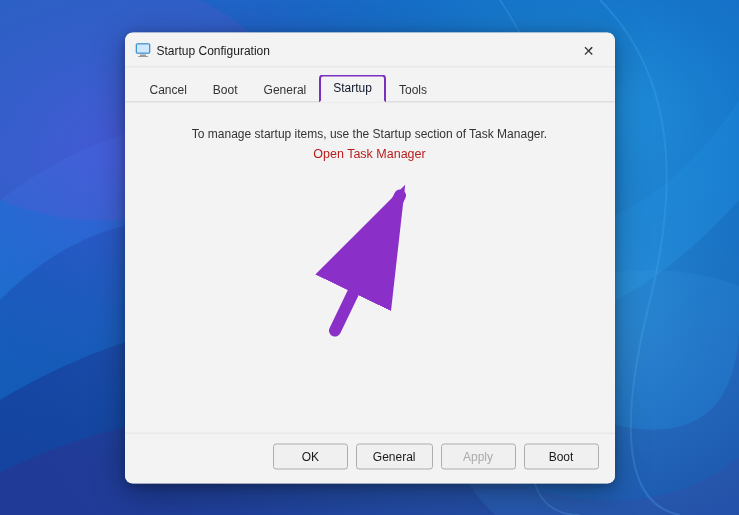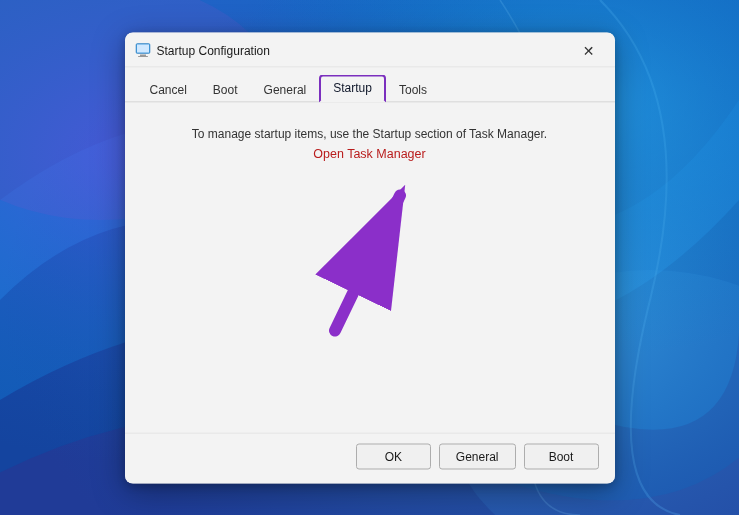--- a/index.html
+++ b/index.html
@@ -274,16 +274,17 @@
         </defs>
 
         <line x1="45" y1="160" x2="110" y2="25" stroke="#8b2fc9" stroke-width="12" stroke-linecap="round" marker-end="url(#arrowhead)"></line>
       </svg>
     </div>
   </div>
 
   <div class="footer">
     <button class="btn">OK</button>
     <button class="btn">General</button>
+    <button class="btn btn-apply" disabled="">Apply</button>
     <button class="btn">Boot</button>
   </div>
 
 </div>
 
 </body></html>

